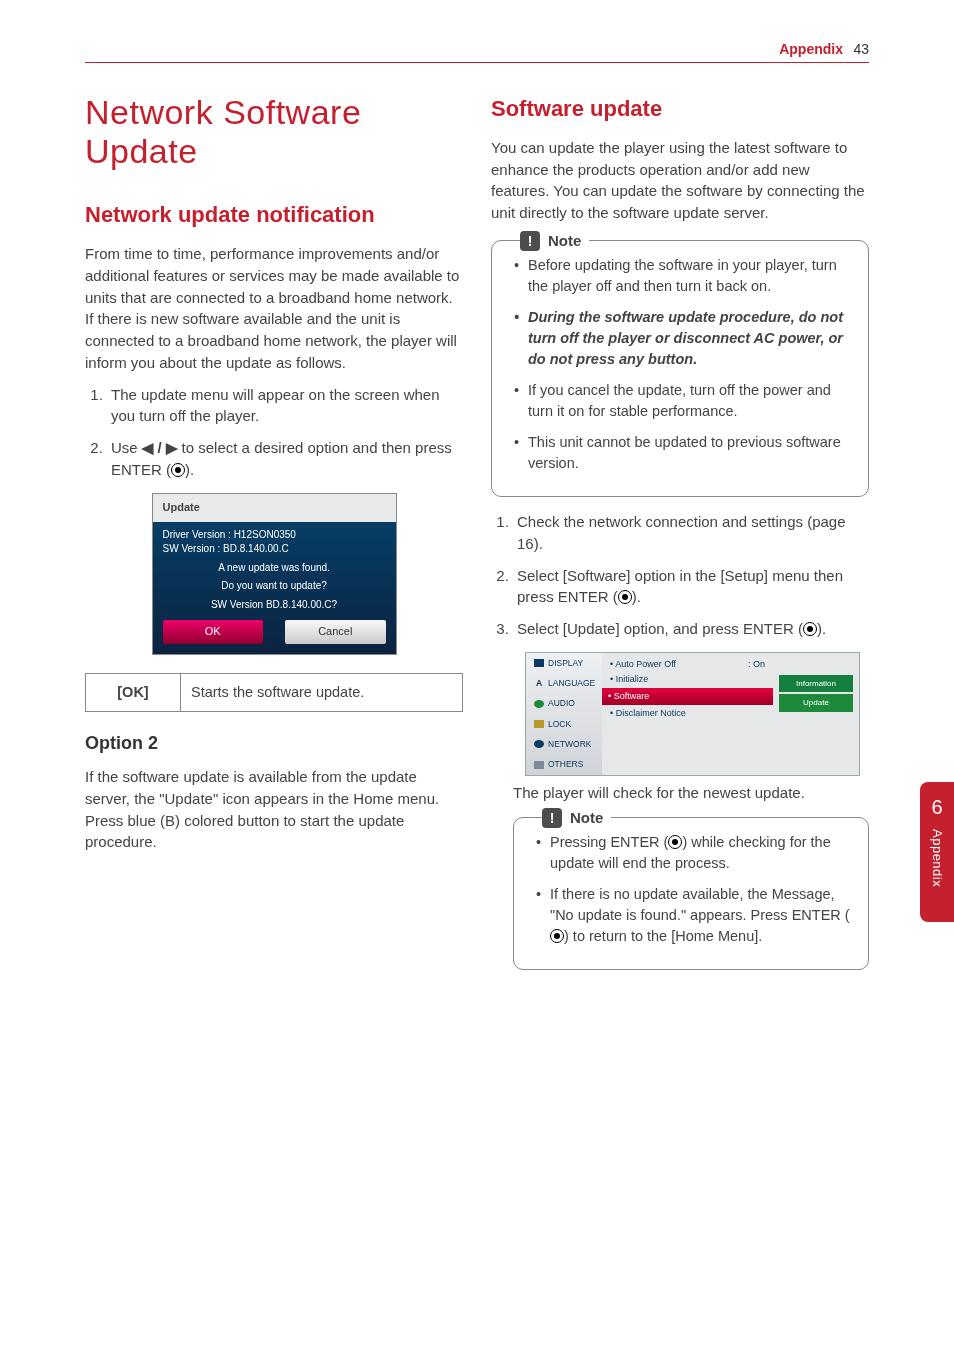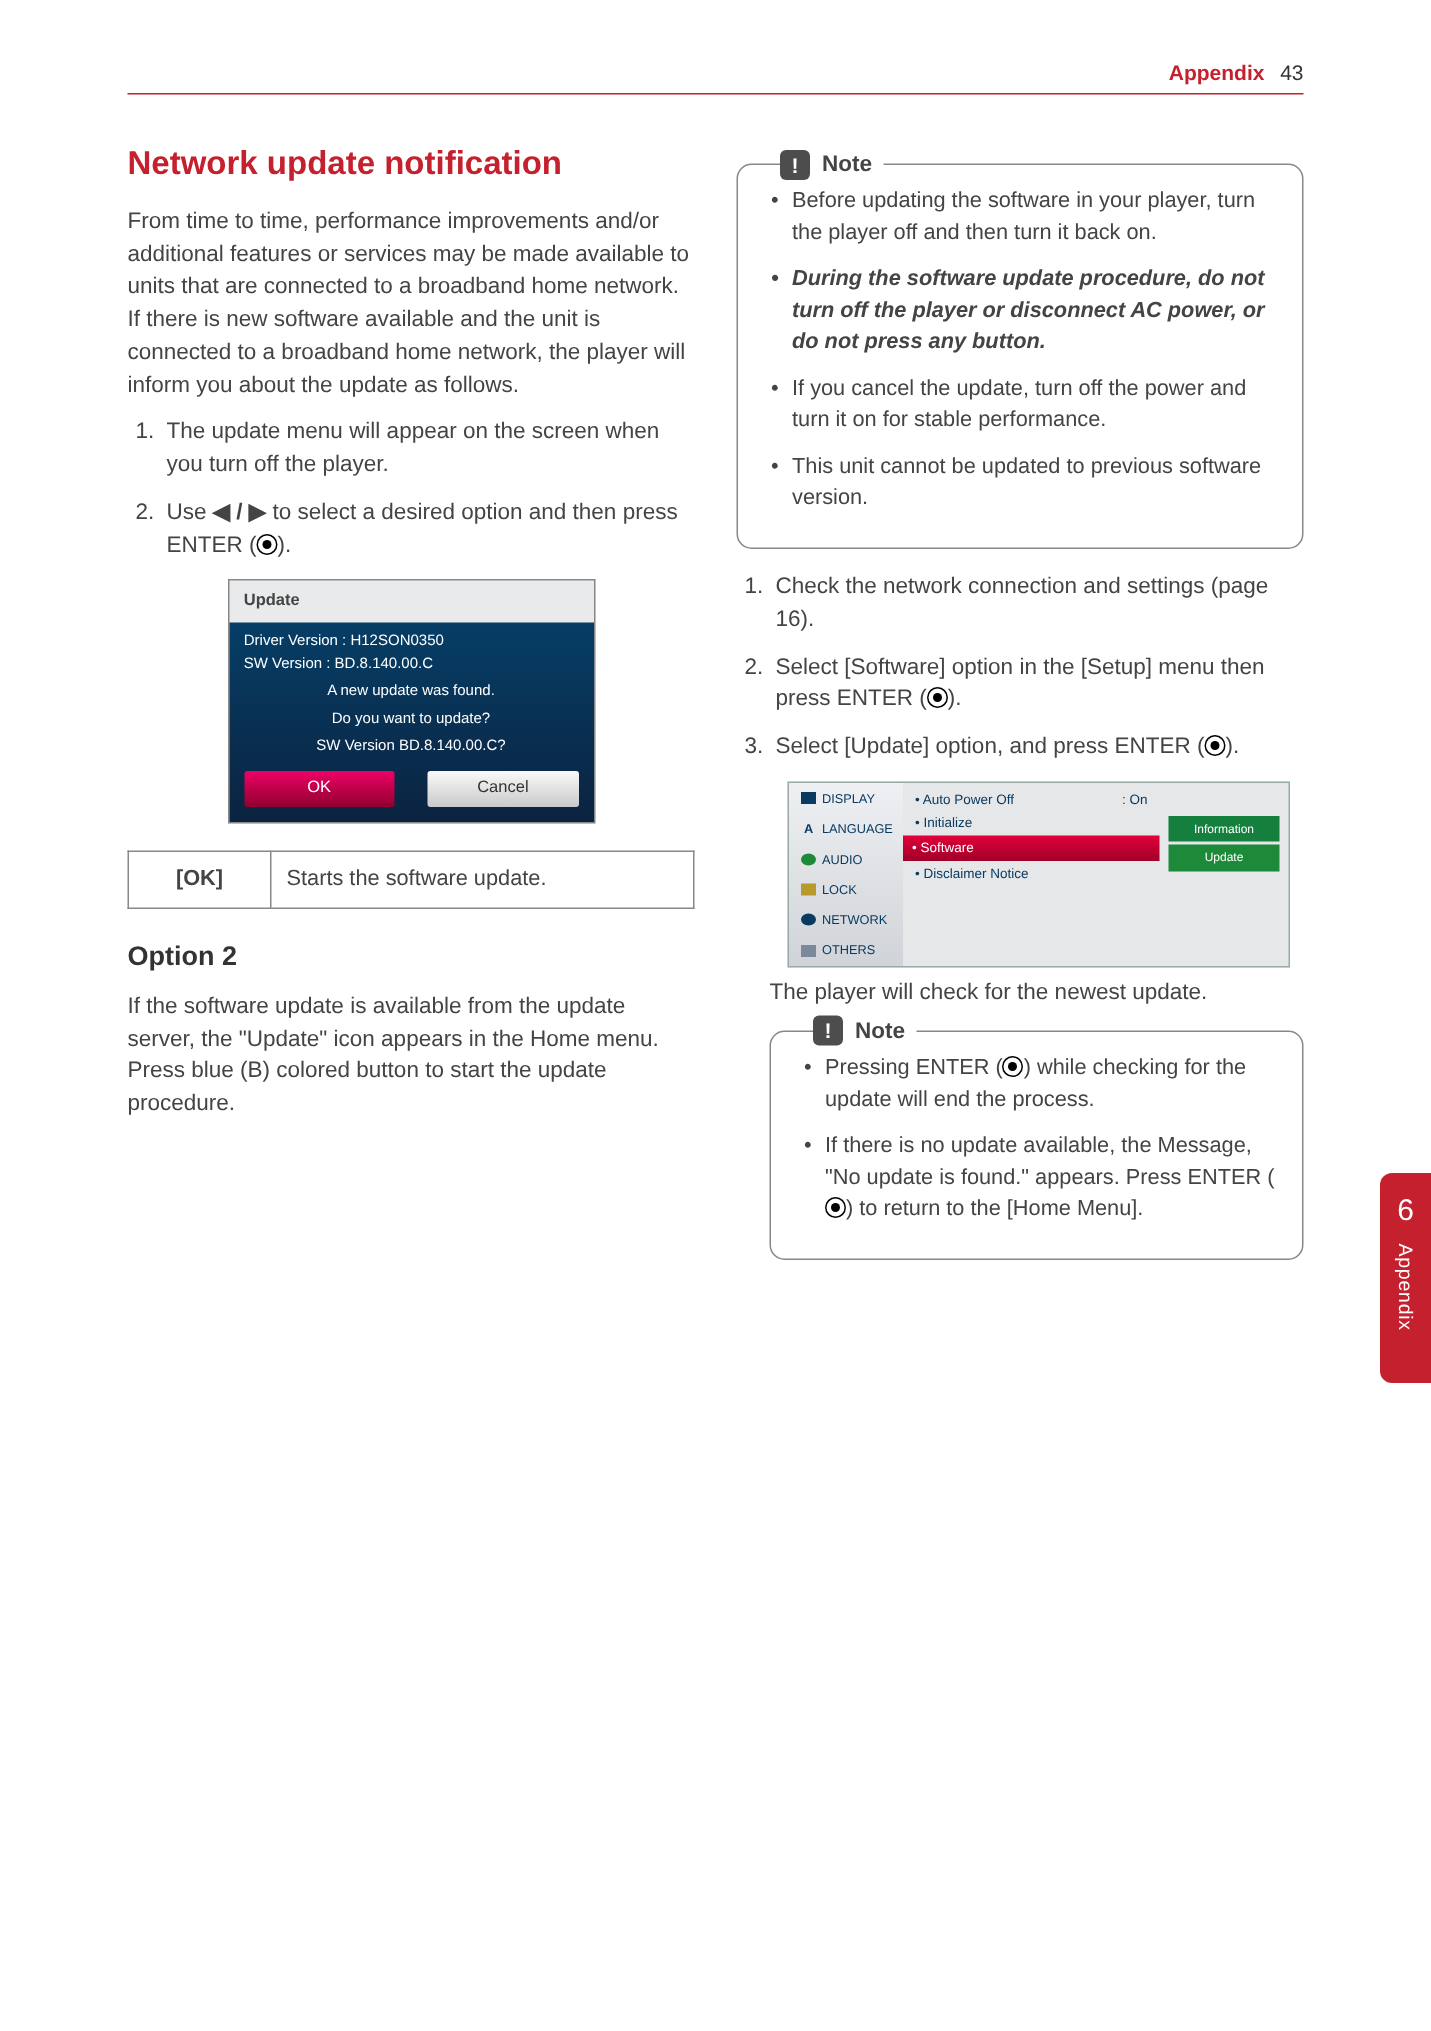--- a/index.html
+++ b/index.html
@@ -75,20 +75,21 @@
 <body>
 
 <div class="header-line">
   <span class="sec">Appendix</span>
   <span class="pg">43</span>
 </div>
 
 <div class="cols">
 
   <div class="col">
+    <h1>Network Software Update</h1>
     <h2>Network update notification</h2>
     <p>From time to time, performance improvements and/or additional features or services may be made available to units that are connected to a broadband home network. If there is new software available and the unit is connected to a broadband home network, the player will inform you about the update as follows.</p>
 
     <ol>
       <li>The update menu will appear on the screen when you turn off the player.</li>
       <li>
         <span>Use </span><b>◀ / ▶</b><span> to select a desired option and then press ENTER (</span><span class="enter-icon"></span><span>).</span>
       </li>
     </ol>
 
@@ -114,20 +115,22 @@
             <td>Starts the software update.</td>
           </tr>
     </tbody>
       </table>
 
     <h3>Option 2</h3>
     <p>If the software update is available from the update server, the "Update" icon appears in the Home menu. Press blue (B) colored button to start the update procedure.</p>
   </div>
 
   <div class="col">
+    <h2>Software update</h2>
+    <p>You can update the player using the latest software to enhance the products operation and/or add new features. You can update the software by connecting the unit directly to the software update server.</p>
 
     <div class="note-box">
       <div class="note-head">
         <div class="bang">!</div>
         <div class="lbl">Note</div>
       </div>
       <ul>
         <li>Before updating the software in your player, turn the player off and then turn it back on.</li>
         <li class="b">During the software update procedure, do not turn off the player or disconnect AC power, or do not press any button.</li>
         <li>If you cancel the update, turn off the power and turn it on for stable performance.</li>

